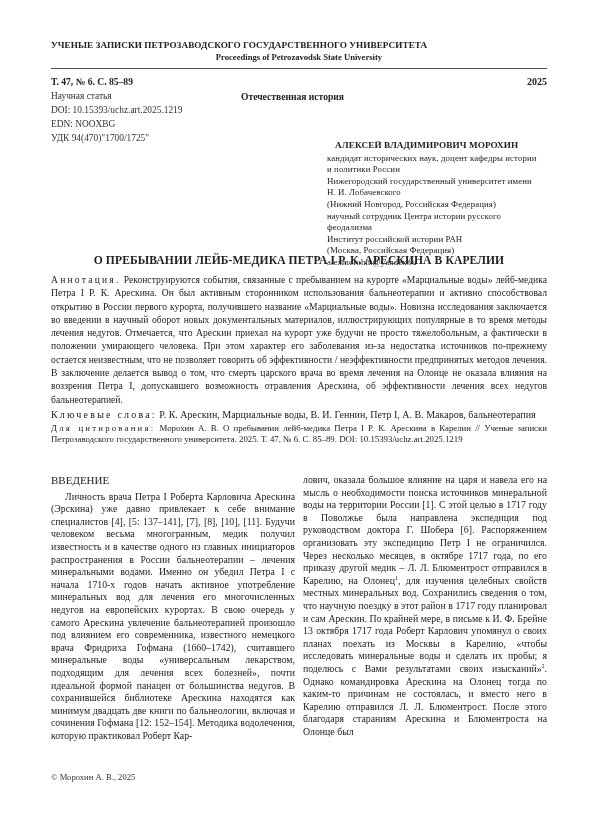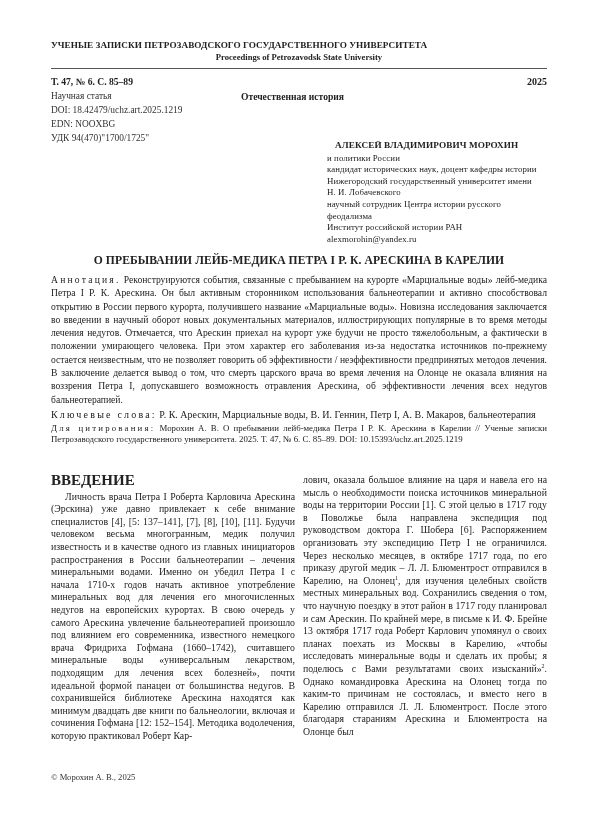--- a/index.html
+++ b/index.html
@@ -16,49 +16,51 @@
   .author-name { font-weight: bold; font-size: 9.2px; margin-left: 8px; margin-bottom: 1px; }
   .email { }
   .article-title { position: absolute; top: 254px; left: 0; width: 496px; text-align: center; font-weight: bold; font-size: 11.6px; letter-spacing: 0.1px; }
   .abstract { position: absolute; top: 273px; left: 0; width: 496px; font-size: 9.6px; line-height: 13.3px; text-align: justify; }
   .spaced { letter-spacing: 2.2px; }
   .keywords { position: absolute; top: 409px; left: 0; width: 496px; font-size: 10px; line-height: 11px; }
   .citation { position: absolute; top: 423px; left: 0; width: 496px; font-size: 8.8px; line-height: 10.6px; text-align: justify; }
   .col { position: absolute; width: 244px; font-size: 9.8px; line-height: 12.6px; text-align: justify; }
   .col-left { left: 0; top: 474px; }
   .col-right { left: 252px; top: 474px; }
-  .section-heading { font-weight: bold; font-size: 15px; margin-bottom: 4px; }
+  .section-heading { font-weight: normal; font-size: 11px; margin-bottom: 4px; }
   .indent { text-indent: 14px; }
   .copyright { position: absolute; top: 772px; left: 0; font-size: 8.6px; color: #333; }
   sup { font-size: 6px; line-height: 0; }
 </style>
 </head>
 <body>
 
 <div class="page">
   <div class="journal-title">УЧЕНЫЕ ЗАПИСКИ ПЕТРОЗАВОДСКОГО ГОСУДАРСТВЕННОГО УНИВЕРСИТЕТА</div>
   <div class="journal-subtitle">Proceedings of Petrozavodsk State University</div>
   <div class="header-rule"></div>
 
   <div class="meta-volume">Т. 47, № 6. С. 85–89</div>
   <div class="meta-year">2025</div>
   <div class="meta-line" style="top:91px">Научная статья</div>
   <div class="rubric">Отечественная история</div>
-  <div class="meta-line" style="top:105px">DOI: 18.42479/uchz.art.2025.1219</div>
+  <div class="meta-line" style="top:105px">DOI: 10.15393/uchz.art.2025.1219</div>
   <div class="meta-line" style="top:119px">EDN: NOOXBG</div>
   <div class="meta-line" style="top:133px">УДК 94(470)"1700/1725"</div>
 
   <div class="author-block">
     <div class="author-name">АЛЕКСЕЙ ВЛАДИМИРОВИЧ МОРОХИН</div>
+    <div>кандидат исторических наук, доцент кафедры истории</div>
     <div>и политики России</div>
-    <div>кандидат исторических наук, доцент кафедры истории</div>
     <div>Нижегородский государственный университет имени</div>
     <div>Н. И. Лобачевского</div>
+    <div>(Нижний Новгород, Российская Федерация)</div>
     <div>научный сотрудник Центра истории русского феодализма</div>
     <div>Институт российской истории РАН</div>
+    <div>(Москва, Российская Федерация)</div>
     <div class="email">alexmorohin@yandex.ru</div>
   </div>
 
   <div class="article-title">О ПРЕБЫВАНИИ ЛЕЙБ-МЕДИКА ПЕТРА I Р. К. АРЕСКИНА В КАРЕЛИИ</div>
 
   <div class="abstract">
     <span class="spaced">Аннотация.</span>
     <span>Реконструируются события, связанные с пребыванием на курорте «Марциальные воды» лейб-медика Петра I Р. К. Арескина. Он был активным сторонником использования бальнеотерапии и активно способствовал открытию в России первого курорта, получившего название «Марциальные воды». Новизна исследования заключается во введении в научный оборот новых документальных материалов, иллюстрирующих популярные в то время методы лечения недугов. Отмечается, что Арескин приехал на курорт уже будучи не просто тяжелобольным, а фактически в положении умирающего человека. При этом характер его заболевания из-за недостатка источников по-прежнему остается неизвестным, что не позволяет говорить об эффективности / неэффективности предпринятых методов лечения. В заключение делается вывод о том, что смерть царского врача во время лечения на Олонце не оказала влияния на воззрения Петра I, допускавшего возможность отравления Арескина, об эффективности лечения всех недугов бальнеотерапией.</span>
   </div>
 

